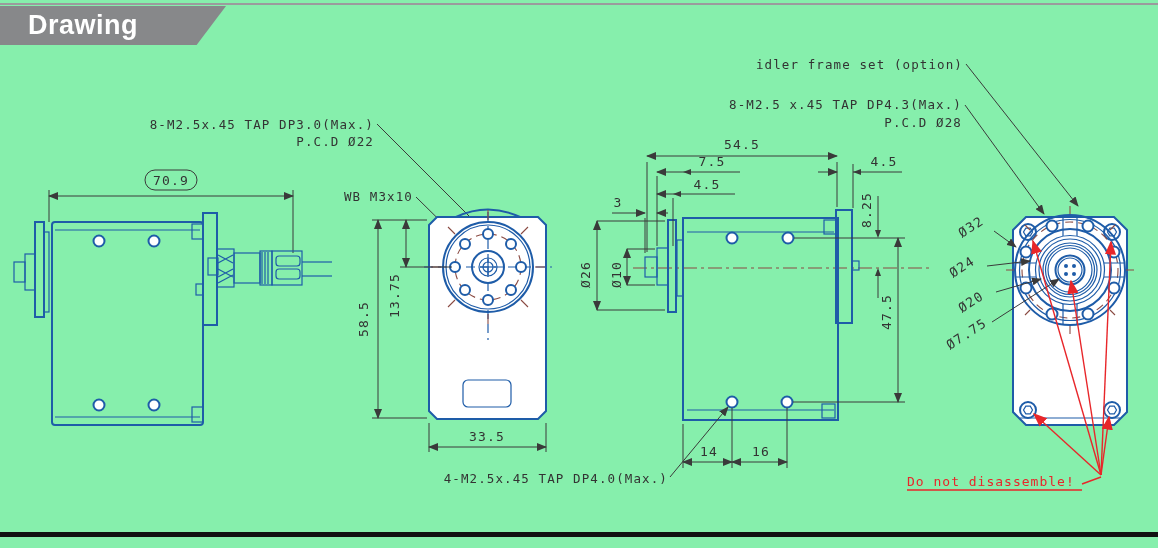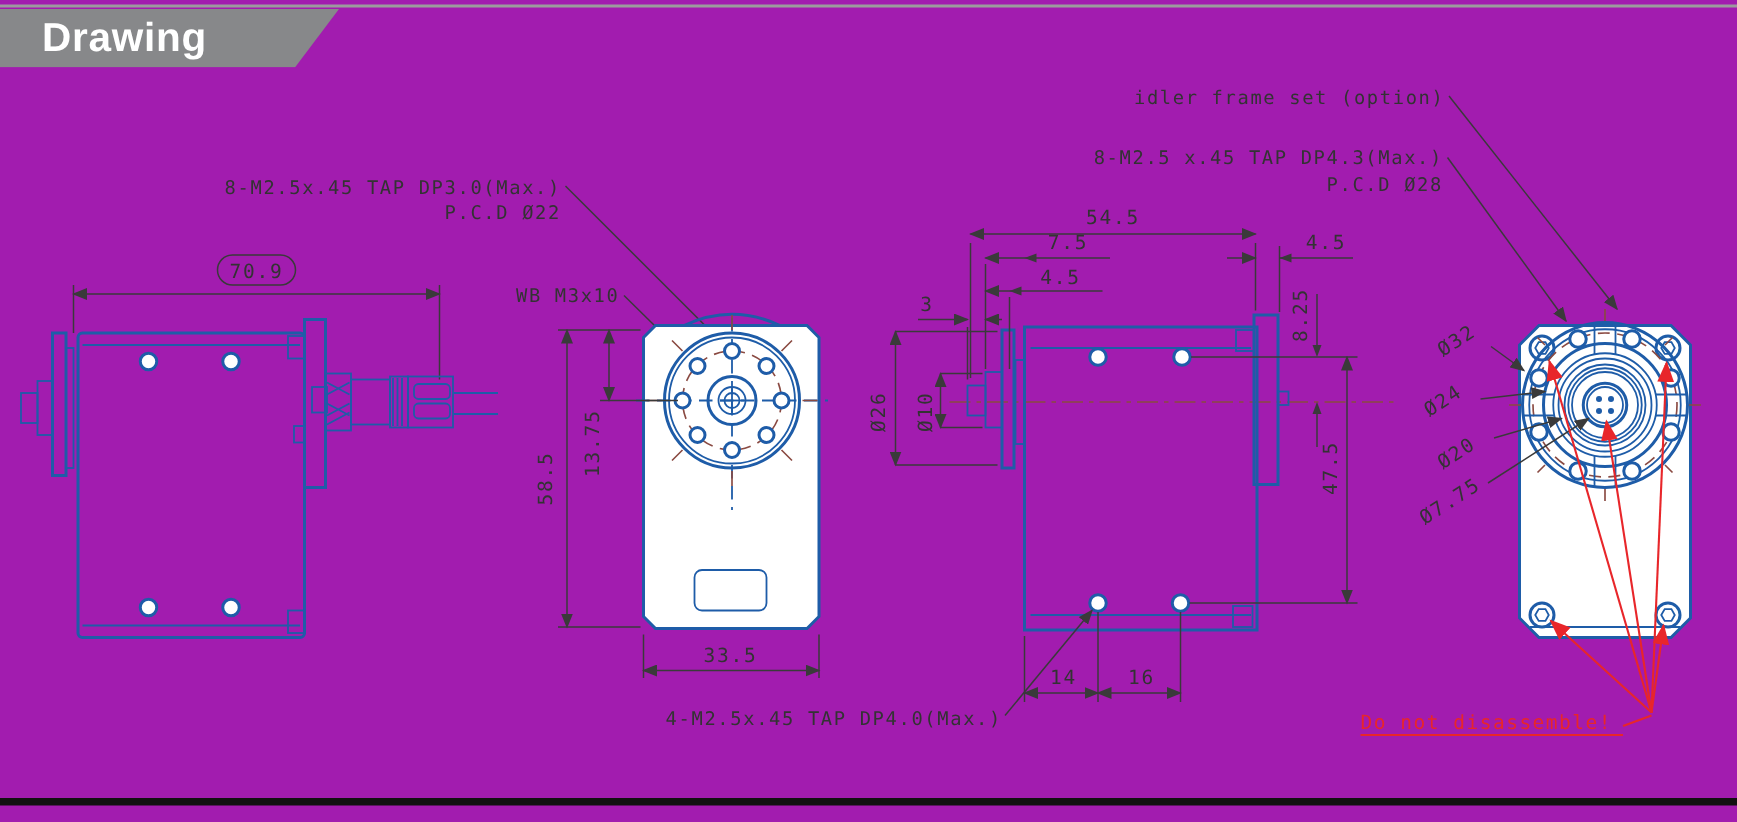--- a/index.html
+++ b/index.html
@@ -1,16 +1,16 @@
 <!DOCTYPE html>
 <html><head>
 <meta charset="utf-8">
 <style>
   html,body{margin:0;padding:0;background:#ffffff;}
-  .page{position:relative;width:1158px;height:548px;background:#a21caf;overflow:hidden;
+  .page{position:relative;width:1158px;height:548px;background:#86efac;overflow:hidden;
         font-family:"DejaVu Sans Mono", monospace;}
   .top-rule{position:absolute;left:0;top:3px;width:1158px;height:2px;background:#9b9b9d;}
   .banner{position:absolute;left:0;top:6px;width:226px;height:39px;background:#87888a;
           clip-path:polygon(0 0,100% 0,87% 100%,0 100%);display:flex;align-items:center;}
   .banner span{color:#ffffff;font-family:"Liberation Sans",sans-serif;font-weight:bold;
                font-size:27px;padding-left:28px;letter-spacing:.5px;}
   .bottom-rule{position:absolute;left:0;top:532px;width:1158px;height:5px;background:#111;}
   svg{position:absolute;left:0;top:0;}
   .bl{stroke:#1e5ca8;fill:none;stroke-width:2;}
   .blt{stroke:#1e5ca8;fill:none;stroke-width:1.2;}

